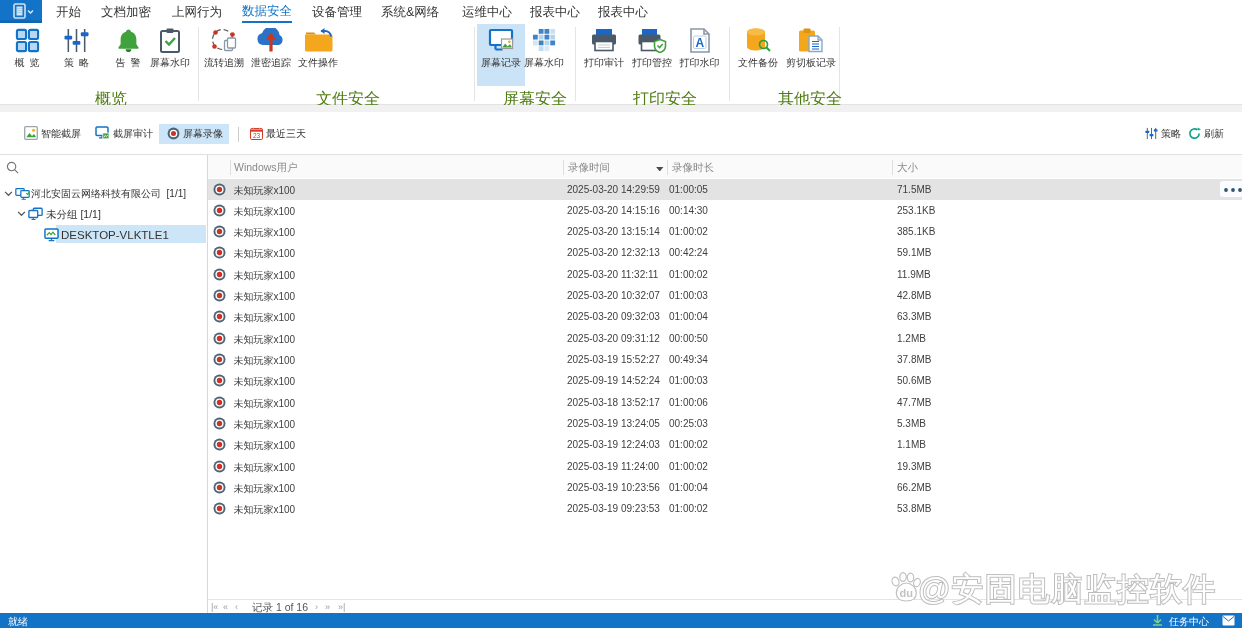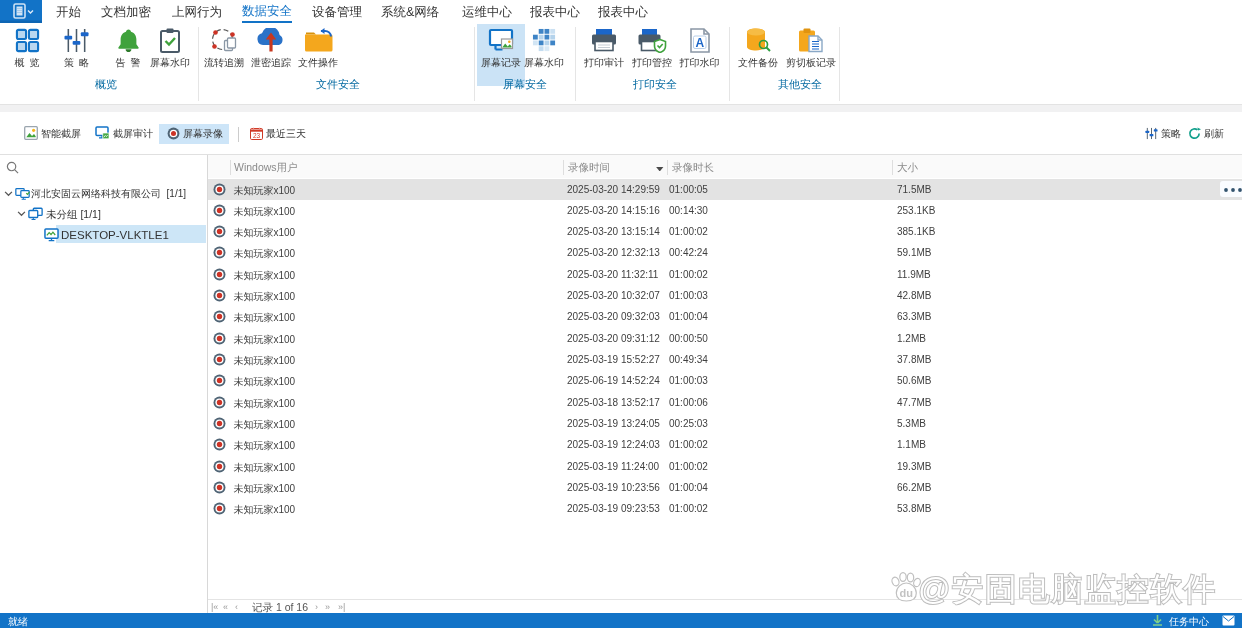--- a/index.html
+++ b/index.html
@@ -10,21 +10,21 @@
 #appbtn{position:absolute;left:0;top:0;width:42px;height:23px;background:#1273c7}
 .mitem{position:absolute;top:0;height:23px;line-height:24px;font-size:12.5px;color:#333;white-space:nowrap}
 .mitem.active{color:#1273c7;border-bottom:2px solid #1273c7;line-height:22px}
 
 #ribbon{position:absolute;left:0;top:23px;width:1242px;height:82px;background:#fff;border-bottom:1px solid #e3e3e3}
 .rbtn{position:absolute;top:1px;height:62px;text-align:center}
 .rbtn .ric{display:block;margin:4px auto 0}
 .rbtn .rlb{display:block;font-size:10px;color:#333;margin-top:3px;white-space:nowrap}
 .rbtn.sel{background:#cbe3f6}
 .gsep{position:absolute;top:4px;height:74px;width:1px;background:#e5e5e5}
-.glabel{position:absolute;top:54px;height:14px;font-size:11px;color:#0369a1;white-space:nowrap}
+.glabel{position:absolute;top:66px;height:14px;font-size:16px;color:#4d7c0f;white-space:nowrap}
 
 #graystrip{position:absolute;left:0;top:105px;width:1242px;height:7px;background:#f1f1f2}
 
 #toolbar{position:absolute;left:0;top:112px;width:1242px;height:42px;background:#fff}
 .tbtn{position:absolute;top:12px;height:20px;line-height:20px;font-size:10px;color:#333;white-space:nowrap}
 .tbtn svg{vertical-align:-3px;margin-right:3px}
 #tsel{position:absolute;left:159px;top:12px;width:70px;height:20px;background:#cde5f8}
 .tsep{position:absolute;top:15px;width:1px;height:15px;background:#ccc}
 
 #main{position:absolute;left:0;top:154px;width:1242px;height:459px;background:#fff;border-top:1px solid #e0e0e0}
@@ -437,21 +437,21 @@
         <span style="left:461px">00:49:34</span>
         <span style="left:689px">37.8MB</span>
       </div>
 <div class="row" style="top:191.88px">
         <svg style="position:absolute;left:5px;top:4px" width="13" height="13" viewBox="0 0 13 13">
           <circle cx="6.5" cy="6.5" r="6" fill="#4f6475"></circle>
           <circle cx="6.5" cy="6.5" r="4.1" fill="#fff"></circle>
           <circle cx="6.5" cy="6.5" r="2.7" fill="#cc3326"></circle>
         </svg>
         <span style="left:25.5px">未知玩家x100</span>
-        <span style="left:359px">2025-06-19 14:52:24</span>
+        <span style="left:359px">2025-09-19 14:52:24</span>
         <span style="left:461px">01:00:03</span>
         <span style="left:689px">50.6MB</span>
       </div>
 <div class="row" style="top:213.2px">
         <svg style="position:absolute;left:5px;top:4px" width="13" height="13" viewBox="0 0 13 13">
           <circle cx="6.5" cy="6.5" r="6" fill="#4f6475"></circle>
           <circle cx="6.5" cy="6.5" r="4.1" fill="#fff"></circle>
           <circle cx="6.5" cy="6.5" r="2.7" fill="#cc3326"></circle>
         </svg>
         <span style="left:25.5px">未知玩家x100</span>

